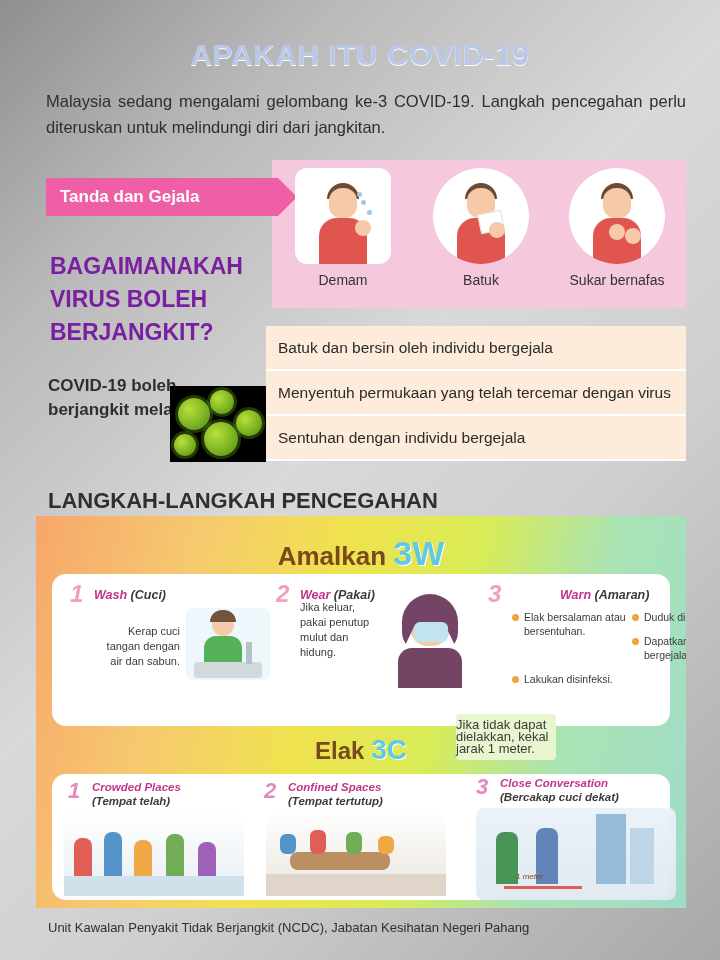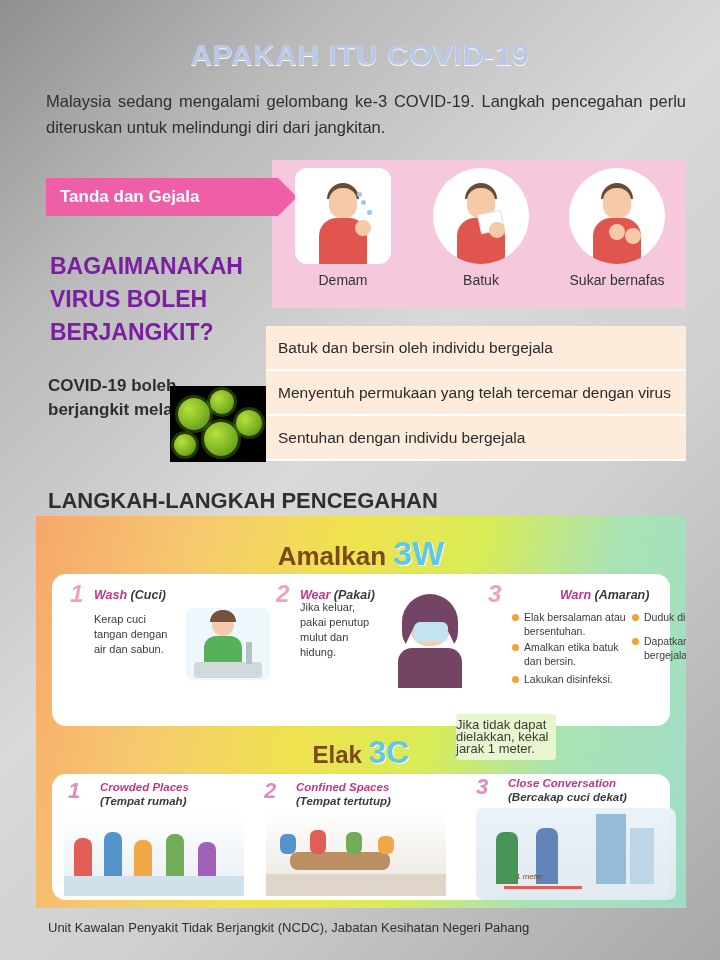--- a/index.html
+++ b/index.html
@@ -242,21 +242,21 @@
   }
   .poster-3c {
     position: absolute;
     left: 0; top: 218px; width: 650px;
     text-align: center;
     font-size: 24px;
     font-weight: bold;
     color: #7a4a1a;
   }
   .poster-3c .big {
-    font-size: 32px;
+    font-size: 28px;
     color: #5fc8e8;
     text-shadow: 1px 1px 0 #ffffff;
   }
   .note-1m {
     position: absolute;
     left: 420px; top: 198px;
     width: 100px;
     background: #e8f6cf;
     border-radius: 4px;
     padding: 5px 0;
@@ -265,21 +265,20 @@
     color: #3b3b3b;
     box-sizing: border-box;
   }
   .c-title {
     position: absolute;
     font-size: 11.5px;
     font-weight: bold;
     font-style: italic;
     color: #c2348a;
     line-height: 14px;
-    margin-left: 8px;
   }
   .c-num {
     position: absolute;
     font-size: 22px;
     font-weight: bold;
     font-style: italic;
     color: #e28bbd;
   }
   .scene {
     position: absolute;
@@ -372,21 +371,21 @@
       <span class="big">3W</span>
     </div>
 
     <div class="card card-w"></div>
 
     <div class="step-num" style="left:34px; top:64px;">1</div>
     <div class="step-title" style="left:58px; top:72px; color:#c2348a;">
       <span>Wash</span>
       <span style="color:#3b3b3b;">(Cuci)</span>
     </div>
-    <div class="step-text" style="left:58px; top:96px; width:86px;">Kerap cuci tangan dengan air dan sabun.</div>
+    <div class="step-text" style="left:58px; top:108px; width:86px;text-align:right;">Kerap cuci tangan dengan air dan sabun.</div>
     <div class="scene" style="left:150px; top:92px; width:84px; height:72px; background:#eef7fb;">
       <div style="position:absolute; left:26px; top:6px; width:22px; height:22px; border-radius:11px; background:#f6c9a8;"></div>
       <div style="position:absolute; left:24px; top:2px; width:26px; height:12px; border-radius:12px 12px 0 0; background:#6b4a33;"></div>
       <div style="position:absolute; left:18px; top:28px; width:38px; height:30px; border-radius:12px 12px 0 0; background:#4cae50;"></div>
       <div style="position:absolute; left:8px; top:54px; width:68px; height:16px; border-radius:4px; background:#cfd8dc;"></div>
       <div style="position:absolute; left:60px; top:34px; width:6px; height:22px; background:#b0bec5;"></div>
     </div>
 
     <div class="step-num" style="left:240px; top:64px;">2</div>
     <div class="step-title" style="left:264px; top:72px; color:#c2348a;">
@@ -401,37 +400,36 @@
       <div style="position:absolute; left:10px; top:56px; width:64px; height:40px; border-radius:14px 14px 0 0; background:#6c3b5c;"></div>
     </div>
 
     <div class="step-num" style="left:452px; top:64px;">3</div>
     <div class="step-title" style="left:476px; top:72px; color:#c2348a;margin-left:48px;">
       <span>Warn</span>
       <span style="color:#3b3b3b;">(Amaran)</span>
     </div>
     <div class="bullet" style="left:476px; top:94px; width:114px;">Elak bersalaman atau bersentuhan.</div>
     <div class="bullet" style="left:596px; top:94px; width:110px;">Duduk di rumah.</div>
-    <div class="bullet" style="left:476px; top:124px; width:114px;">Amalkan etika batuk dan bersin.</div>
     <div class="bullet" style="left:596px; top:118px; width:110px;">Dapatkan rawatan jika bergejala.</div>
     <div class="bullet" style="left:476px; top:156px; width:120px;">Lakukan disinfeksi.</div>
 
     <div class="note-1m">Jika tidak dapat dielakkan, kekal jarak 1 meter.</div>
 
     <div class="poster-3c">
       <span>Elak</span>
       <span class="big">3C</span>
     </div>
 
     <div class="card card-c"></div>
 
     <div class="c-num" style="left:32px; top:262px;">1</div>
     <div class="c-title" style="left:56px; top:264px;">
       <span>Crowded Places</span><br>
-      <span style="color:#3b3b3b;">(Tempat rumah)</span>
+      <span style="color:#3b3b3b;">(Tempat telah)</span>
     </div>
     <div class="scene" style="left:28px; top:296px; width:180px; height:84px; background:linear-gradient(180deg,#ffffff,#e6eef3);">
       <div style="position:absolute; left:10px; top:26px; width:18px; height:38px; background:#e0564f; border-radius:8px 8px 0 0;"></div>
       <div style="position:absolute; left:40px; top:20px; width:18px; height:44px; background:#4b8fc9; border-radius:8px 8px 0 0;"></div>
       <div style="position:absolute; left:70px; top:28px; width:18px; height:36px; background:#f0a33c; border-radius:8px 8px 0 0;"></div>
       <div style="position:absolute; left:102px; top:22px; width:18px; height:42px; background:#6aa84f; border-radius:8px 8px 0 0;"></div>
       <div style="position:absolute; left:134px; top:30px; width:18px; height:34px; background:#9b59b6; border-radius:8px 8px 0 0;"></div>
       <div style="position:absolute; left:0; top:64px; width:180px; height:20px; background:#cfe0ea;"></div>
     </div>
 

